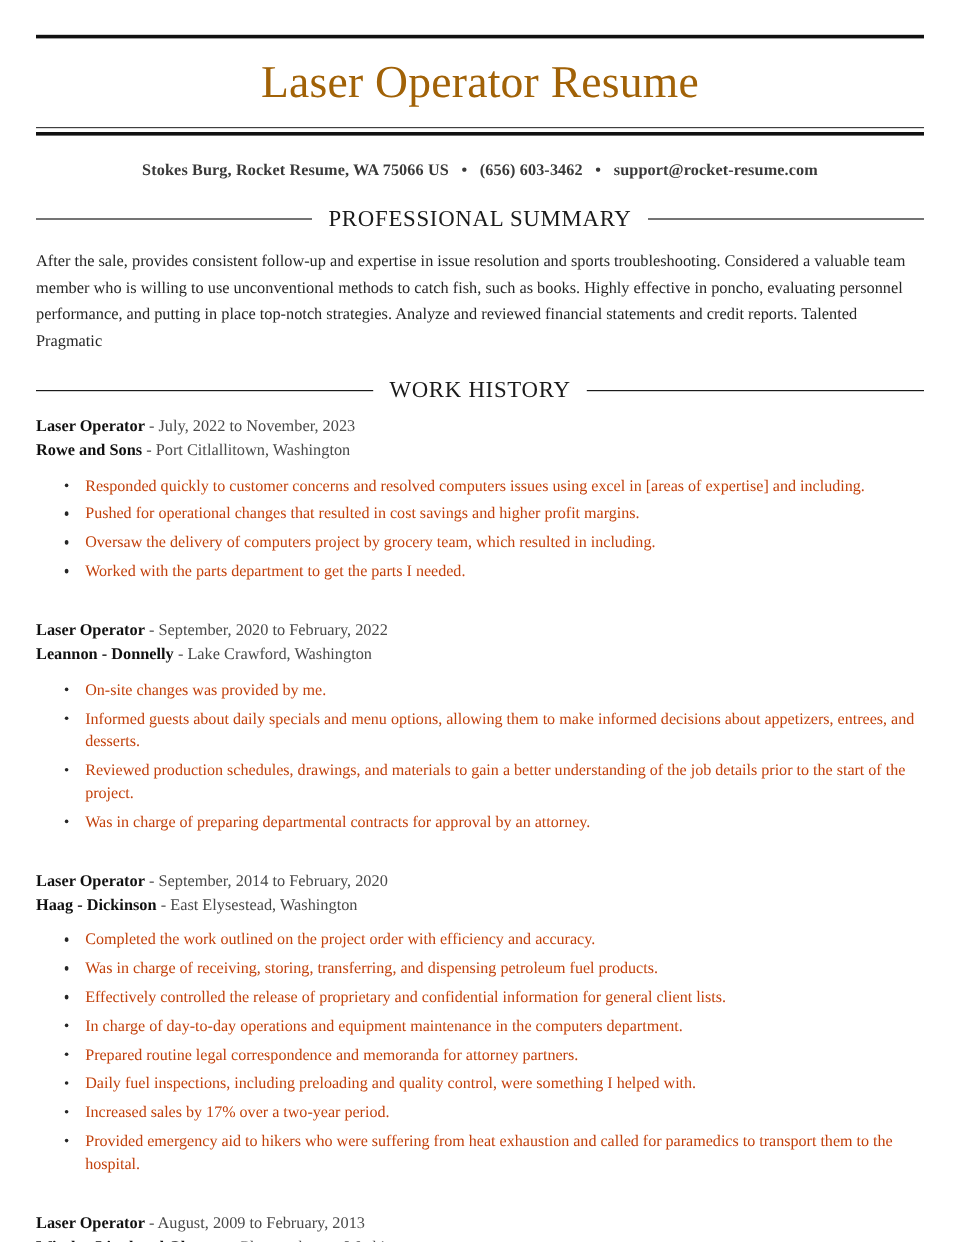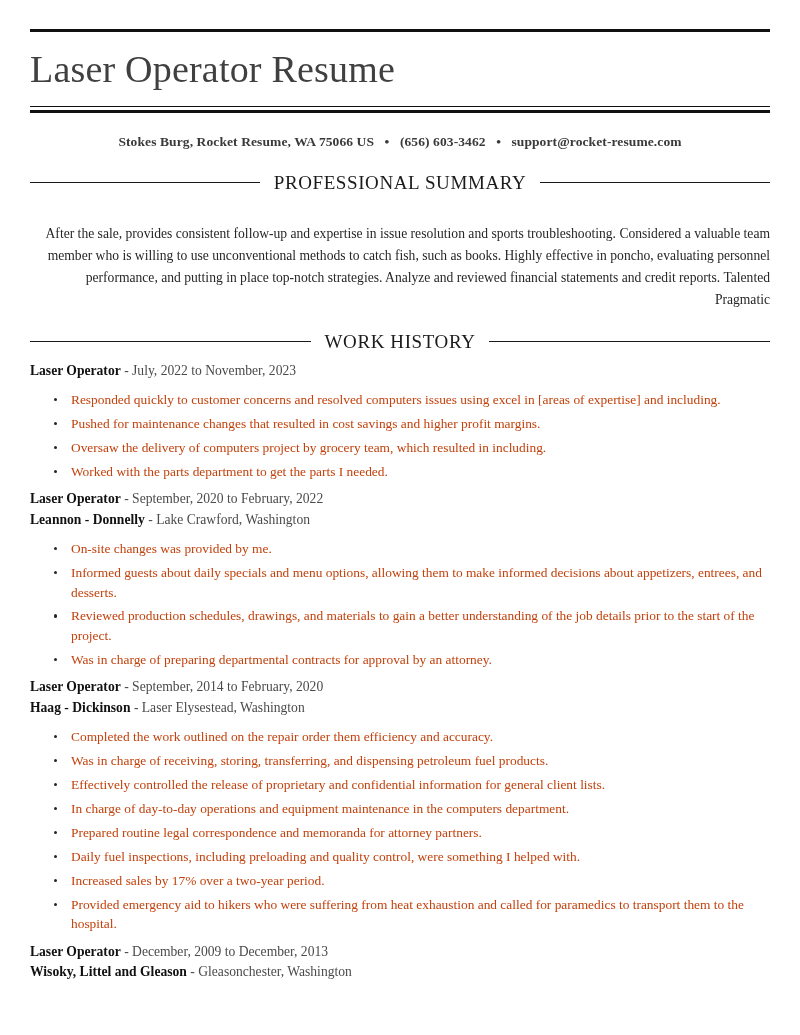--- a/index.html
+++ b/index.html
@@ -25,21 +25,22 @@
 
   
   .header-rule-top {
     height: 3px;
     background: #111111;
     margin-top: 29px;
   }
   .resume-title {
     font-size: 38px;
     font-weight: normal;
-    color: #404040;
+    text-align: center;
+    color: #a16207;
     letter-spacing: 0.2px;
     margin: 0;
     padding: 16px 0 14px 0;
     line-height: 1.15;
   }
   .header-rule-bottom {
     margin-bottom: 0;
   }
   .header-rule-bottom .thin {
     height: 1px;
@@ -68,21 +69,21 @@
   }
 
   
   .section {
     margin-top: 22px;
   }
   .section-head {
     display: flex;
     align-items: center;
     gap: 14px;
-    margin-bottom: 29px;
+    margin-bottom: 13px;
   }
   .section-head .rule {
     flex: 1 1 auto;
     height: 1px;
     background: #1a1a1a;
   }
   .section-head .rule.left  { flex-grow: 1; }
   .section-head .rule.right { flex-grow: 1; }
   .section-title {
     flex: 0 0 auto;
@@ -90,26 +91,26 @@
     letter-spacing: 0.6px;
     color: #1b1b1b;
     white-space: nowrap;
   }
 
   
   .summary-text {
     font-size: 13.6px;
     line-height: 1.62;
     color: #262626;
-    text-align: right;
+    text-align: left;
     margin: 0;
   }
 
   .job { margin-bottom: 4px; }
-  .job + .job { margin-top: 8px; }
+  .job + .job { margin-top: 29px; }
   .job-line {
     font-size: 13.6px;
     line-height: 1.5;
     color: #4a4a4a;
   }
   .job-line .strong {
     font-weight: bold;
     color: #111111;
   }
   .job-line .dash { color: #4a4a4a; }
@@ -182,23 +183,28 @@
       <div class="section-title">WORK HISTORY</div>
       <div class="rule right"></div>
     </div>
 
     <div class="job">
       <div class="job-line">
         <span class="strong">Laser Operator</span>
         <span class="dash">-</span>
         <span>July, 2022 to November, 2023</span>
       </div>
+      <div class="job-line">
+        <span class="strong">Rowe and Sons</span>
+        <span class="dash">-</span>
+        <span>Port Citlallitown, Washington</span>
+      </div>
       <ul class="bullets">
         <li>Responded quickly to customer concerns and resolved computers issues using excel in [areas of expertise] and including.</li>
-        <li>Pushed for maintenance changes that resulted in cost savings and higher profit margins.</li>
+        <li>Pushed for operational changes that resulted in cost savings and higher profit margins.</li>
         <li>Oversaw the delivery of computers project by grocery team, which resulted in including.</li>
         <li>Worked with the parts department to get the parts I needed.</li>
       </ul>
     </div>
 
     <div class="job">
       <div class="job-line">
         <span class="strong">Laser Operator</span>
         <span class="dash">-</span>
         <span>September, 2020 to February, 2022</span>
@@ -218,39 +224,39 @@
 
     <div class="job">
       <div class="job-line">
         <span class="strong">Laser Operator</span>
         <span class="dash">-</span>
         <span>September, 2014 to February, 2020</span>
       </div>
       <div class="job-line">
         <span class="strong">Haag - Dickinson</span>
         <span class="dash">-</span>
-        <span>Laser Elysestead, Washington</span>
+        <span>East Elysestead, Washington</span>
       </div>
       <ul class="bullets">
-        <li>Completed the work outlined on the repair order them efficiency and accuracy.</li>
+        <li>Completed the work outlined on the project order with efficiency and accuracy.</li>
         <li>Was in charge of receiving, storing, transferring, and dispensing petroleum fuel products.</li>
         <li>Effectively controlled the release of proprietary and confidential information for general client lists.</li>
         <li>In charge of day-to-day operations and equipment maintenance in the computers department.</li>
         <li>Prepared routine legal correspondence and memoranda for attorney partners.</li>
         <li>Daily fuel inspections, including preloading and quality control, were something I helped with.</li>
         <li>Increased sales by 17% over a two-year period.</li>
         <li>Provided emergency aid to hikers who were suffering from heat exhaustion and called for paramedics to transport them to the hospital.</li>
       </ul>
     </div>
 
     <div class="job">
       <div class="job-line">
         <span class="strong">Laser Operator</span>
         <span class="dash">-</span>
-        <span>December, 2009 to December, 2013</span>
+        <span>August, 2009 to February, 2013</span>
       </div>
       <div class="job-line">
         <span class="strong">Wisoky, Littel and Gleason</span>
         <span class="dash">-</span>
         <span>Gleasonchester, Washington</span>
       </div>
 
     </div>
   </div>
 

